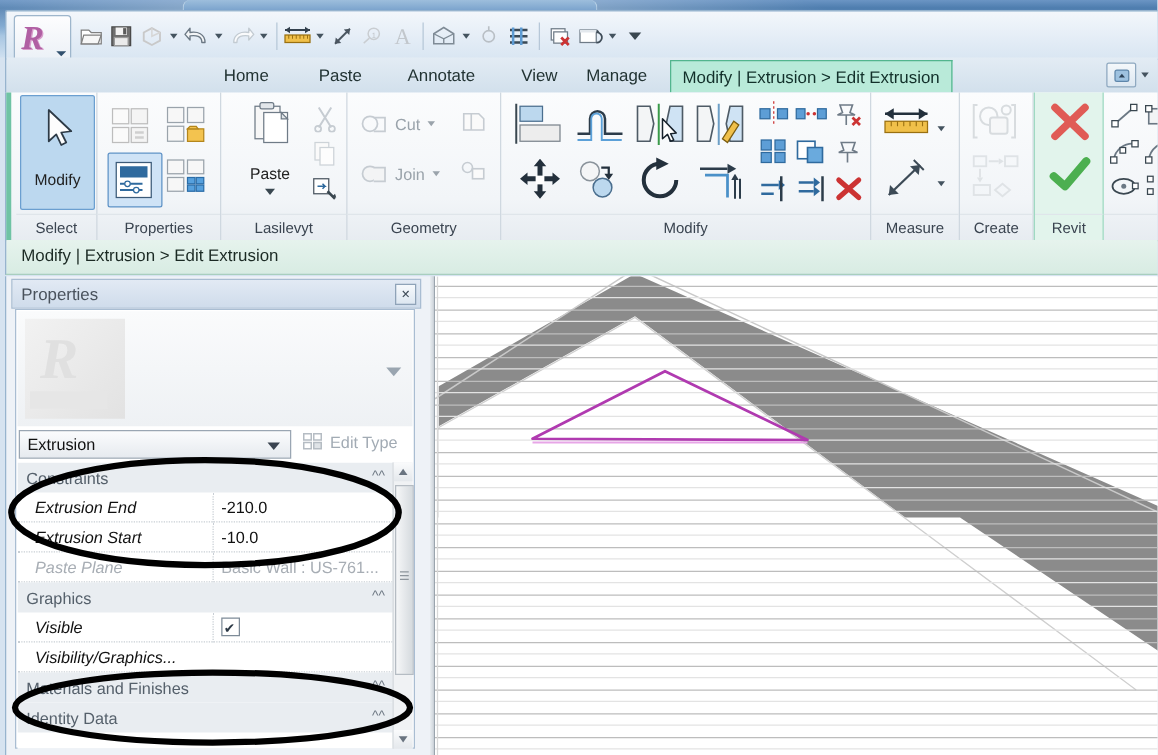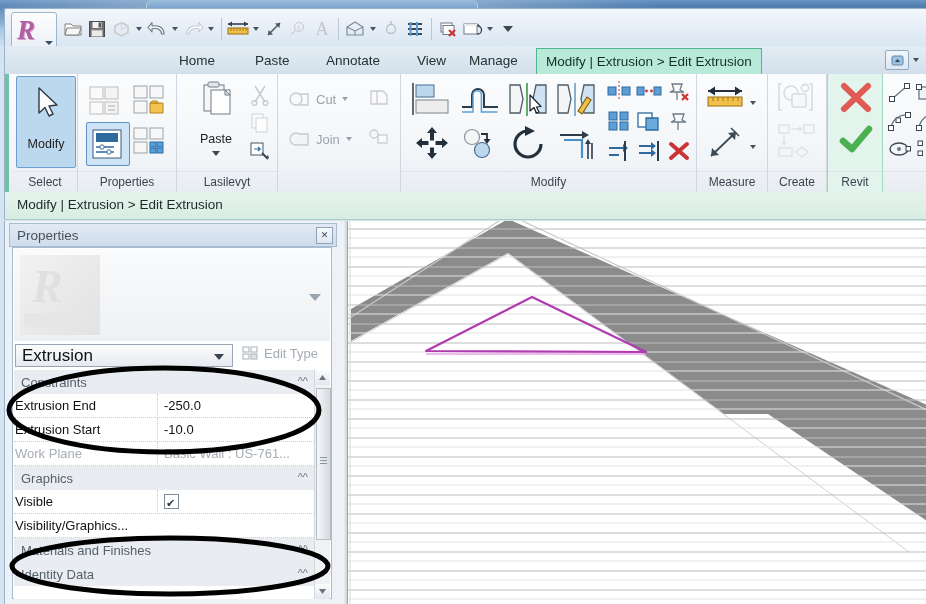--- a/index.html
+++ b/index.html
@@ -182,21 +182,21 @@
   }
   .typerow{
     position:absolute;left:1px;top:95px;width:316px;height:26px;
   }
   .typesel{
     position:absolute;left:1px;top:1px;width:218px;height:23px;
     background:linear-gradient(to bottom,#fbfcfd,#e6eaef);
     border:1px solid #9aa6b3;box-sizing:border-box;
     display:flex;align-items:center;
   }
-  .typesel .v{font-size:17px;color:#111;margin-left:6px;}
+  .typesel .v{font-size:13px;color:#111;margin-left:6px;}
   .typesel .ar{
     position:absolute;right:8px;top:9px;
     width:0;height:0;border-left:5px solid transparent;border-right:5px solid transparent;
     border-top:6px solid #3a4450;
   }
   .edittype{
     position:absolute;left:228px;top:3px;display:flex;align-items:center;gap:5px;
     font-size:13px;color:#a2abb4;
   }
 
@@ -206,22 +206,22 @@
     background:#fff;
   }
   .grow{position:relative;height:24px;display:flex;align-items:center;box-sizing:border-box;}
   .grow.section{background:#e9edf1;color:#55606b;}
   .grow.section .nm{font-size:13px;margin-left:7px;}
   .grow.section .chev{
     position:absolute;right:22px;top:5px;font-size:11px;color:#707a85;
   }
   .grow.item{border-bottom:1px dotted #c8ced4;}
   .grow.item .nm{
-    width:142px;font-size:13px;color:#111;margin-left:1px;
-    white-space:nowrap;overflow:hidden;
+    width:142px;font-size:13px;color:#111;margin-left:14px;
+    white-space:nowrap;overflow:hidden;font-style:italic;
   }
   .grow.item .vl{
     flex:1;font-size:13px;color:#111;padding-left:6px;
     border-left:1px dotted #c8ced4;height:24px;line-height:24px;
     white-space:nowrap;overflow:hidden;
   }
   .grow.item.dim .nm,.grow.item.dim .vl{color:#a7adb4;}
   .grow.item.boxed .vl{
     background:#fff;border:1px solid #7e8b98;height:20px;line-height:19px;
     margin-right:16px;box-sizing:border-box;
@@ -571,20 +571,21 @@
             <path d="M10 5 v13" stroke="#c6ccd2" stroke-width="1.3"></path>
           </svg>
         </div>
         <div class="smallbtn" style="left:86px;top:48px;">
           <svg width="24" height="22" viewBox="0 0 24 22">
             <circle cx="7" cy="8" r="4" fill="none" stroke="#c6ccd2" stroke-width="1.3"></circle>
             <rect x="11" y="9" width="9" height="8" fill="#fafafa" stroke="#c6ccd2" stroke-width="1.3"></rect>
           </svg>
         </div>
       </div>
+      <div class="panel-title">Geometry</div>
     </div>
 
     <div class="panel" style="left:396px;width:296px;">
       <div class="panel-body">
 
         <div class="smallbtn" style="left:7px;top:4px;width:48px;height:44px;">
           <svg width="44" height="38" viewBox="0 0 44 38">
             <path d="M3 2 V34" stroke="#3a4750" stroke-width="1.6"></path>
             <rect x="6" y="4" width="18" height="12" fill="#bcd8ee" stroke="#4a6e8e"></rect>
             <rect x="6" y="19" width="32" height="13" fill="#ededed" stroke="#7b848c"></rect>
@@ -870,28 +871,28 @@
       </div>
 
       <div class="grid">
 
         <div class="grow section">
           <span class="nm">Constraints</span>
           <span class="chev">^^</span>
         </div>
         <div class="grow item">
           <span class="nm">Extrusion End</span>
-          <span class="vl">-250.0</span>
+          <span class="vl">-210.0</span>
         </div>
         <div class="grow item">
           <span class="nm">Extrusion Start</span>
           <span class="vl">-10.0</span>
         </div>
         <div class="grow item dim">
-          <span class="nm">Work Plane</span>
+          <span class="nm">Paste Plane</span>
           <span class="vl">Basic Wall : US-761...</span>
         </div>
 
         <div class="grow section">
           <span class="nm">Graphics</span>
           <span class="chev">^^</span>
         </div>
         <div class="grow item">
           <span class="nm">Visible</span>
           <span class="vl"><span class="chk"></span></span>

